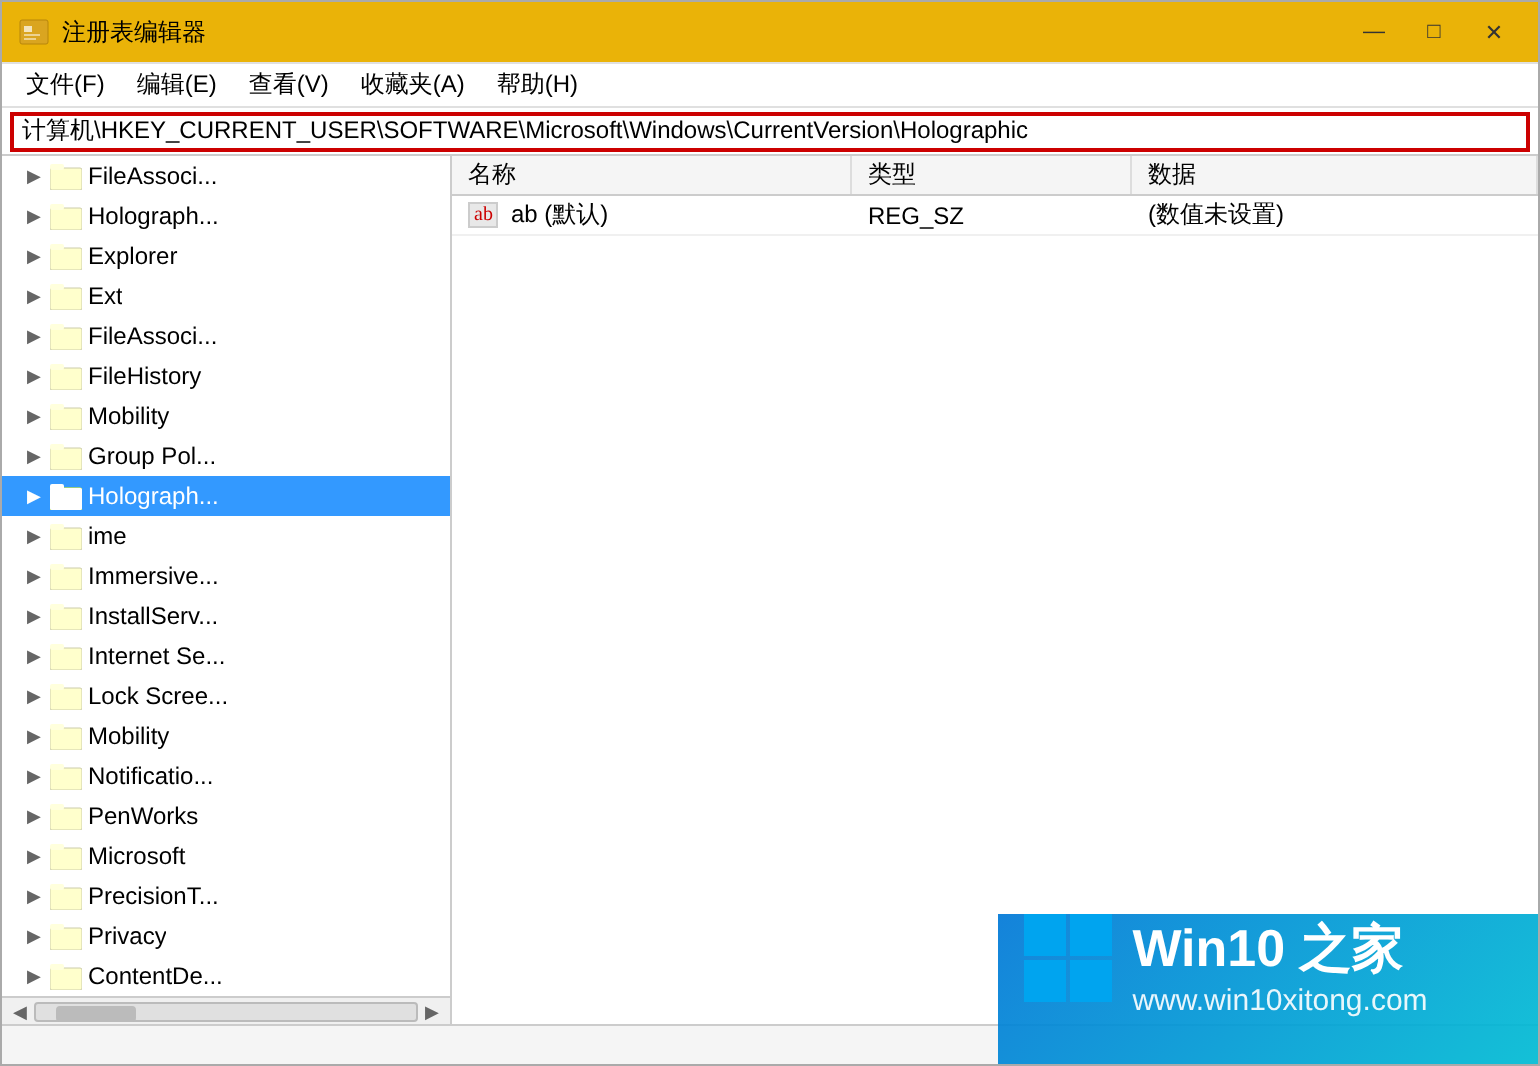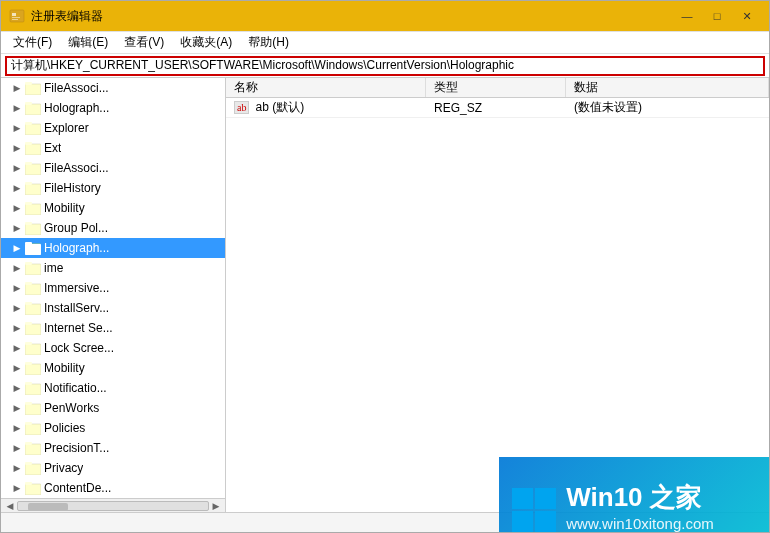--- a/index.html
+++ b/index.html
@@ -305,21 +305,21 @@
     }
 
     .watermark-content {
       position: absolute;
       right: 0;
       bottom: 0;
       width: 312px;
       height: 75px;
       z-index: 11;
       display: flex;
-      align-items: flex-end;
+      align-items: flex-start;
       justify-content: center;
       gap: 10px;
       padding: 0 12px;
     }
 
     .win10-home-title {
       font-size: 26px;
       font-weight: bold;
       color: #fff;
       white-space: nowrap;
@@ -561,21 +561,21 @@
         </div>
 
         <div class="tree-item">
           <div class="tree-expander">▶</div>
           <div class="folder-icon">
             <svg class="folder-svg" viewBox="0 0 16 14">
                 <rect x="0" y="3" width="16" height="11" rx="1" fill="#ffc" stroke="#cca" stroke-width="0.5"></rect>
                 <rect x="0" y="1" width="7" height="3" rx="1" fill="#ffd"></rect>
               </svg>
           </div>
-          <span class="tree-label">Policies</span>
+          <span class="tree-label">Microsoft</span>
         </div>
 
         <div class="tree-item">
           <div class="tree-expander">▶</div>
           <div class="folder-icon">
             <svg class="folder-svg" viewBox="0 0 16 14">
                 <rect x="0" y="3" width="16" height="11" rx="1" fill="#ffc" stroke="#cca" stroke-width="0.5"></rect>
                 <rect x="0" y="1" width="7" height="3" rx="1" fill="#ffd"></rect>
               </svg>
           </div>

